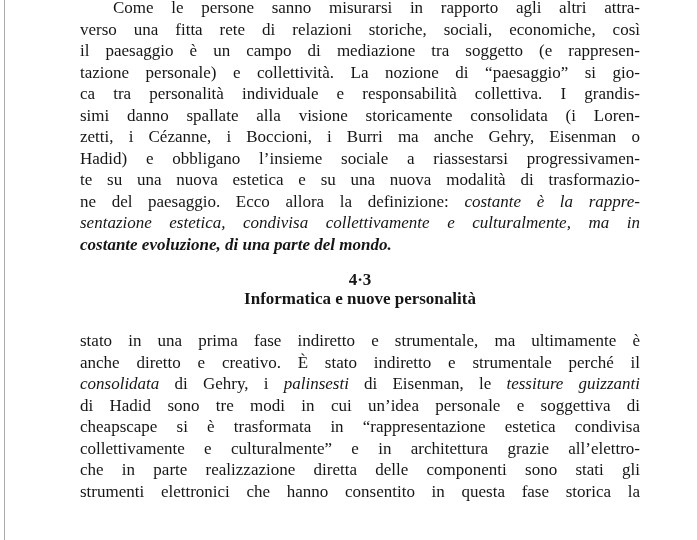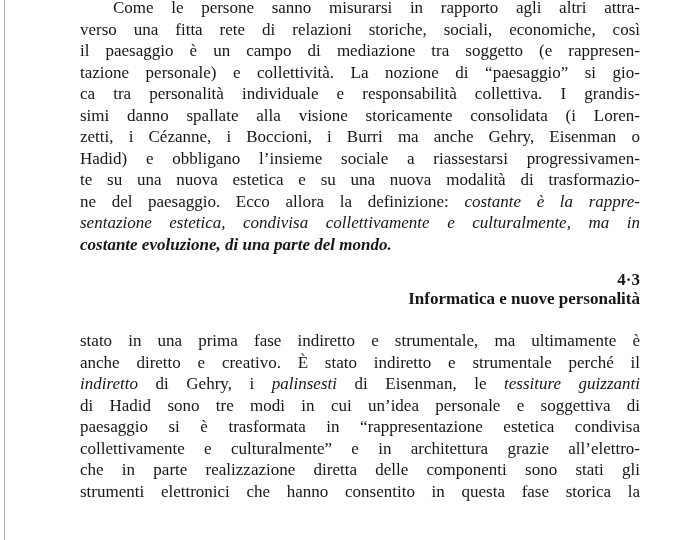--- a/index.html
+++ b/index.html
@@ -27,21 +27,21 @@
   }
   .block {
     position: absolute;
     left: 80px;
     width: 560px;
   }
   #para1 { top: -3px; }
   #heading {
     top: 270px;
     font-weight: bold;
-    text-align: right;
+    text-align: center;
   }
   #heading .h-line {
     font-size: 17px;
     line-height: 19px;
   }
   #para2 { top: 330px; }
   .line {
     font-size: 17px;
     line-height: 21.5px;
     text-align: justify;
@@ -74,20 +74,20 @@
     </div>
 
   <div class="block" id="heading">
     <div class="h-line">4·3</div>
     <div class="h-line">Informatica e nuove personalità</div>
   </div>
 
   <div class="block" id="para2">
       <div class="line"><span class="rm">stato in una prima fase indiretto e strumentale, ma ultimamente è</span></div>
       <div class="line"><span class="rm">anche diretto e creativo. È stato indiretto e strumentale perché il</span></div>
-      <div class="line"><span class="it">indiretto</span><span class="rm"> di Gehry, i </span><span class="it">palinsesti</span><span class="rm"> di Eisenman, le </span><span class="it">tessiture guizzanti</span></div>
+      <div class="line"><span class="it">consolidata</span><span class="rm"> di Gehry, i </span><span class="it">palinsesti</span><span class="rm"> di Eisenman, le </span><span class="it">tessiture guizzanti</span></div>
       <div class="line"><span class="rm">di Hadid sono tre modi in cui un’idea personale e soggettiva di</span></div>
-      <div class="line"><span class="rm">paesaggio si è trasformata in “rappresentazione estetica condivisa</span></div>
+      <div class="line"><span class="rm">cheapscape si è trasformata in “rappresentazione estetica condivisa</span></div>
       <div class="line"><span class="rm">collettivamente e culturalmente” e in architettura grazie all’elettro-</span></div>
       <div class="line"><span class="rm">che in parte realizzazione diretta delle componenti sono stati gli</span></div>
       <div class="line"><span class="rm">strumenti elettronici che hanno consentito in questa fase storica la</span></div>
     </div>
 </div>
 
 </body></html>

